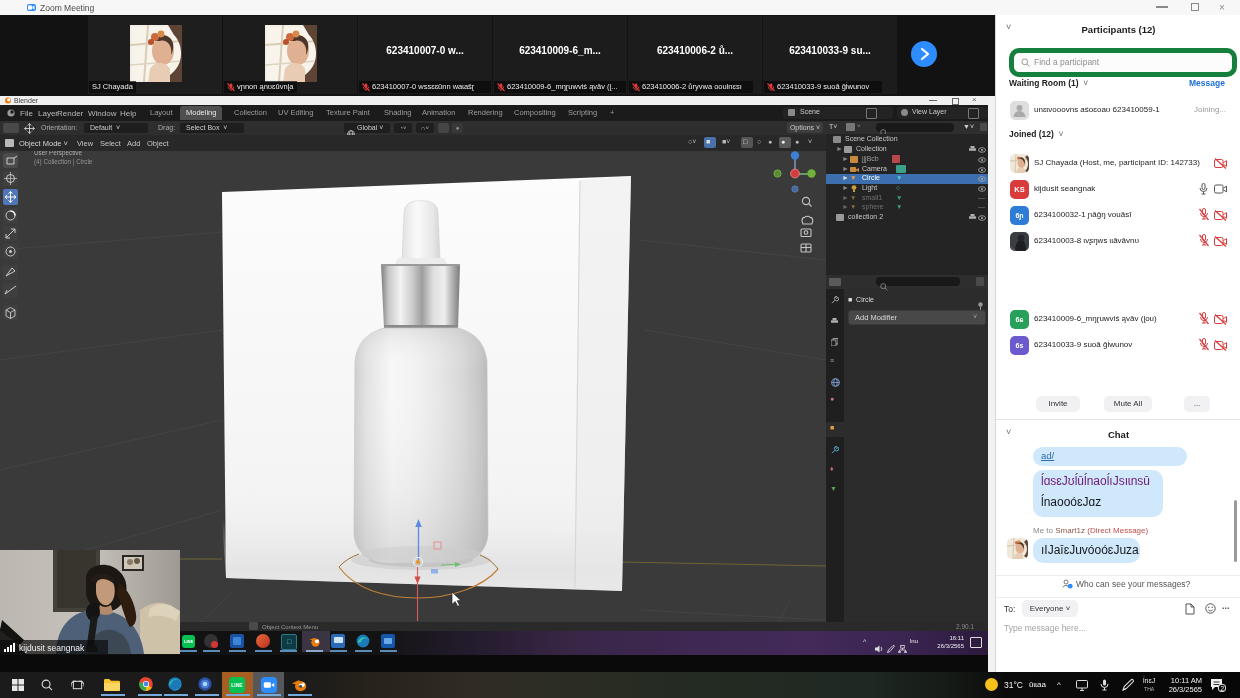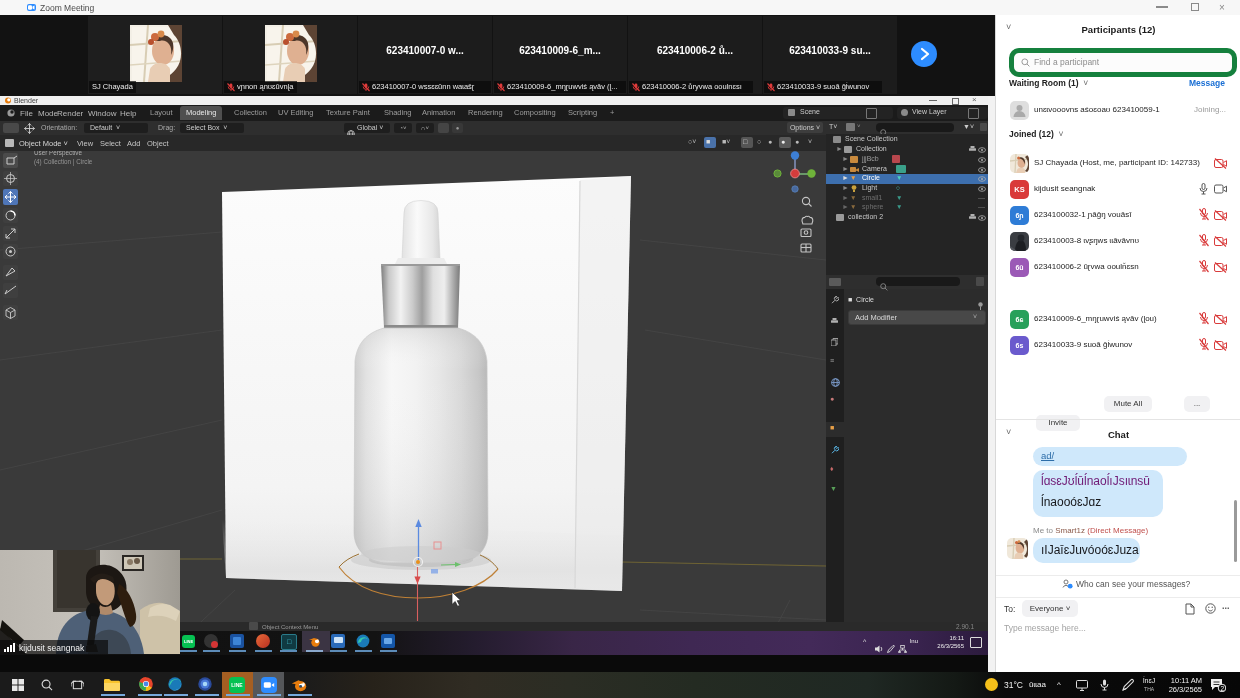--- a/index.html
+++ b/index.html
@@ -121,21 +121,21 @@
       <div class="abs" style="left:952px;top:2px;width:5px;height:5px;border:1px solid #666;"></div>
       <div class="abs" style="left:972px;top:-1px;font-size:8px;color:#666;">×</div>
     </div>
 
     <div class="abs" style="left:0;top:9px;width:988px;height:16px;background:#1b1b1b;color:#b8b8b8;">
       <svg class="abs" style="left:6px;top:4px" width="10" height="8" viewBox="0 0 10 8">
           <circle cx="5" cy="4" r="3.6" fill="#9a9a9a"></circle>
           <circle cx="6" cy="3" r="1.7" fill="#1b1b1b"></circle>
         </svg>
       <div class="bmenu abs" style="left:20px;top:4px;">File</div>
-      <div class="bmenu abs" style="left:38px;top:4px;">Mode</div>
+      <div class="bmenu abs" style="left:38px;top:4px;">Layer</div>
       <div class="bmenu abs" style="left:57px;top:4px;">Render</div>
       <div class="bmenu abs" style="left:88px;top:4px;">Window</div>
       <div class="bmenu abs" style="left:120px;top:4px;">Help</div>
       <div class="wtab" style="left:144px;">Layout</div>
       <div class="abs" style="left:180px;top:1px;height:14px;background:#4f4f4f;border-radius:3px 3px 0 0;color:#e8e8e8;font-size:7.5px;line-height:14px;padding:0 6px;">Modeling</div>
       <div class="wtab" style="left:228px;">Collection</div>
       <div class="wtab" style="left:272px;">UV Editing</div>
       <div class="wtab" style="left:320px;">Texture Paint</div>
       <div class="wtab" style="left:378px;">Shading</div>
       <div class="wtab" style="left:416px;">Animation</div>
@@ -663,34 +663,20 @@
           <rect x="3.5" y="0.5" width="3" height="6" rx="1.5" fill="none" stroke="#d93b3b" stroke-width="1"></rect>
           <path d="M1.5 5 a3.5 3.5 0 0 0 7 0 M5 8.5 V11 M3 11 h4" stroke="#d93b3b" stroke-width="1" fill="none"></path>
           <line x1="0.5" y1="1" x2="9.5" y2="12" stroke="#d93b3b" stroke-width="1.2"></line>
         </svg>
       <svg class="abs" style="left:218px;top:7px" width="13" height="11" viewBox="0 0 13 11">
           <rect x="0.5" y="1.5" width="8.5" height="8" rx="1.5" fill="none" stroke="#d93b3b" stroke-width="1"></rect>
           <path d="M9.5 4.5 l3 -1.8 v5.6 l-3 -1.8" fill="none" stroke="#d93b3b" stroke-width="1"></path>
           <line x1="1" y1="0.5" x2="12" y2="10.5" stroke="#d93b3b" stroke-width="1.2"></line>
         </svg>
     </div>
-    <div class="prow" style="top:240px;">
-      <div class="pav" style="background:#9b59b6;">6ŭ</div>
-      <div class="pname">623410006-2 ŭɽvwa oouln̆ɛsn</div>
-      <svg class="abs" style="left:203px;top:5px" width="10" height="13" viewBox="0 0 10 13">
-          <rect x="3.5" y="0.5" width="3" height="6" rx="1.5" fill="none" stroke="#d93b3b" stroke-width="1"></rect>
-          <path d="M1.5 5 a3.5 3.5 0 0 0 7 0 M5 8.5 V11 M3 11 h4" stroke="#d93b3b" stroke-width="1" fill="none"></path>
-          <line x1="0.5" y1="1" x2="9.5" y2="12" stroke="#d93b3b" stroke-width="1.2"></line>
-        </svg>
-      <svg class="abs" style="left:218px;top:7px" width="13" height="11" viewBox="0 0 13 11">
-          <rect x="0.5" y="1.5" width="8.5" height="8" rx="1.5" fill="none" stroke="#d93b3b" stroke-width="1"></rect>
-          <path d="M9.5 4.5 l3 -1.8 v5.6 l-3 -1.8" fill="none" stroke="#d93b3b" stroke-width="1"></path>
-          <line x1="1" y1="0.5" x2="12" y2="10.5" stroke="#d93b3b" stroke-width="1.2"></line>
-        </svg>
-    </div>
     <div class="prow" style="top:292px;">
       <div class="pav" style="background:#27a05a;">6ɕ</div>
       <div class="pname">623410009-6_mŋɽuwviś ąvāv (ɭou)</div>
       <svg class="abs" style="left:203px;top:5px" width="10" height="13" viewBox="0 0 10 13">
           <rect x="3.5" y="0.5" width="3" height="6" rx="1.5" fill="none" stroke="#d93b3b" stroke-width="1"></rect>
           <path d="M1.5 5 a3.5 3.5 0 0 0 7 0 M5 8.5 V11 M3 11 h4" stroke="#d93b3b" stroke-width="1" fill="none"></path>
           <line x1="0.5" y1="1" x2="9.5" y2="12" stroke="#d93b3b" stroke-width="1.2"></line>
         </svg>
       <svg class="abs" style="left:218px;top:7px" width="13" height="11" viewBox="0 0 13 11">
           <rect x="0.5" y="1.5" width="8.5" height="8" rx="1.5" fill="none" stroke="#d93b3b" stroke-width="1"></rect>
@@ -705,21 +691,21 @@
           <rect x="3.5" y="0.5" width="3" height="6" rx="1.5" fill="none" stroke="#d93b3b" stroke-width="1"></rect>
           <path d="M1.5 5 a3.5 3.5 0 0 0 7 0 M5 8.5 V11 M3 11 h4" stroke="#d93b3b" stroke-width="1" fill="none"></path>
           <line x1="0.5" y1="1" x2="9.5" y2="12" stroke="#d93b3b" stroke-width="1.2"></line>
         </svg>
       <svg class="abs" style="left:218px;top:7px" width="13" height="11" viewBox="0 0 13 11">
           <rect x="0.5" y="1.5" width="8.5" height="8" rx="1.5" fill="none" stroke="#d93b3b" stroke-width="1"></rect>
           <path d="M9.5 4.5 l3 -1.8 v5.6 l-3 -1.8" fill="none" stroke="#d93b3b" stroke-width="1"></path>
           <line x1="1" y1="0.5" x2="12" y2="10.5" stroke="#d93b3b" stroke-width="1.2"></line>
         </svg>
     </div>
-    <div class="zbtn" style="left:40px;top:400px;width:44px;height:16px;line-height:16px;">Invite</div>
+    <div class="zbtn" style="left:40px;top:381px;width:44px;height:16px;line-height:16px;">Invite</div>
     <div class="zbtn" style="left:108px;top:381px;width:48px;height:16px;line-height:16px;">Mute All</div>
     <div class="zbtn" style="left:188px;top:381px;width:26px;height:16px;line-height:16px;">...</div>
     <div class="abs" style="left:0;top:404px;width:245px;height:1px;background:#e4e4e4;"></div>
     <div class="abs" style="left:10px;top:412px;font-size:9px;color:#666;">˅</div>
     <div class="abs" style="left:0;top:414px;width:245px;text-align:center;font-size:9.5px;font-weight:bold;color:#1a1a1a;">Chat</div>
     <div class="bubble" style="left:37px;top:432px;width:154px;height:19px;"></div>
     <div class="abs" style="left:45px;top:435px;font-size:9.5px;color:#2d6da8;text-decoration:underline;">ad/</div>
     <div class="bubble" style="left:37px;top:455px;width:130px;height:47px;"></div>
     <div class="abs" style="left:45px;top:459px;font-size:12px;color:#701a75;">ĺɑsɛJʊĺūĺnaoĺıJsıɩnsū</div>
     <div class="abs" style="left:45px;top:480px;font-size:12px;color:#17181c;">ĺnaooóɛJɑz</div>

